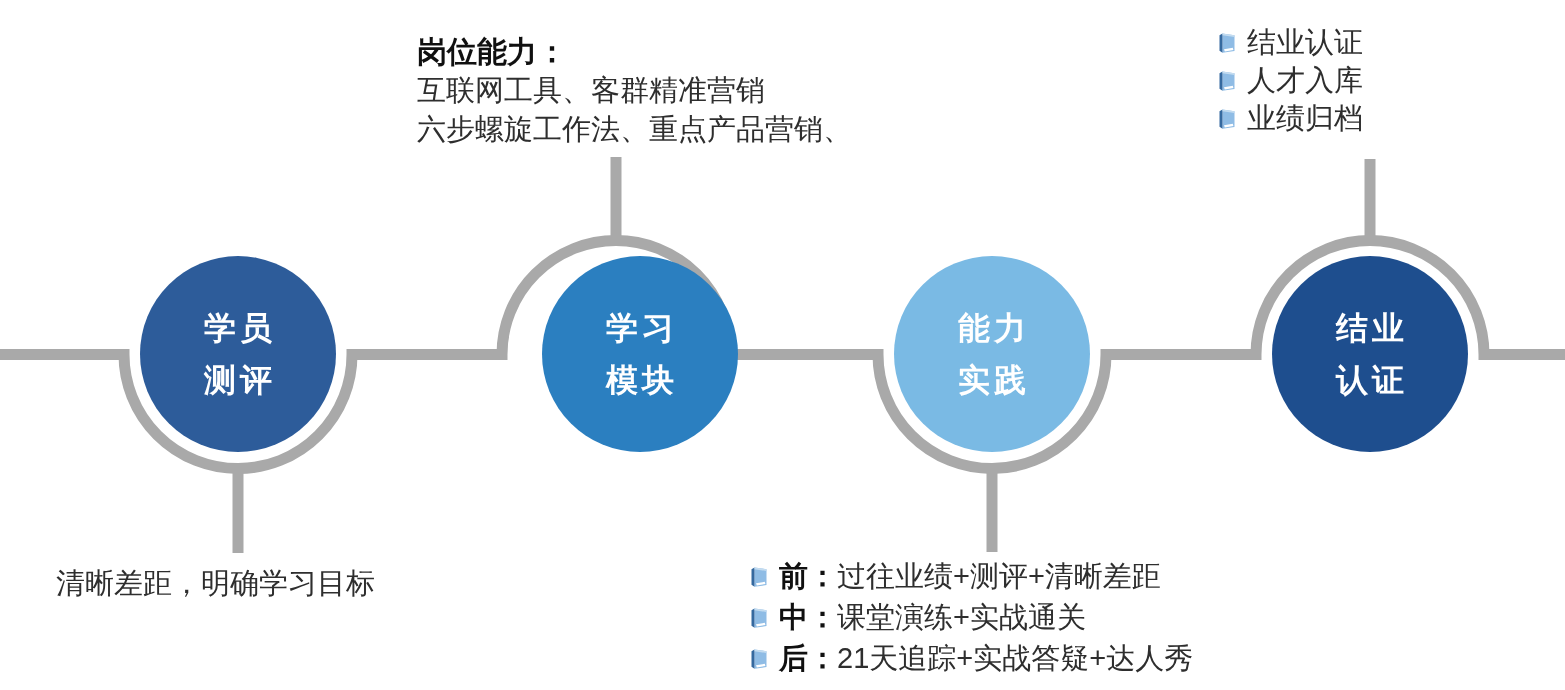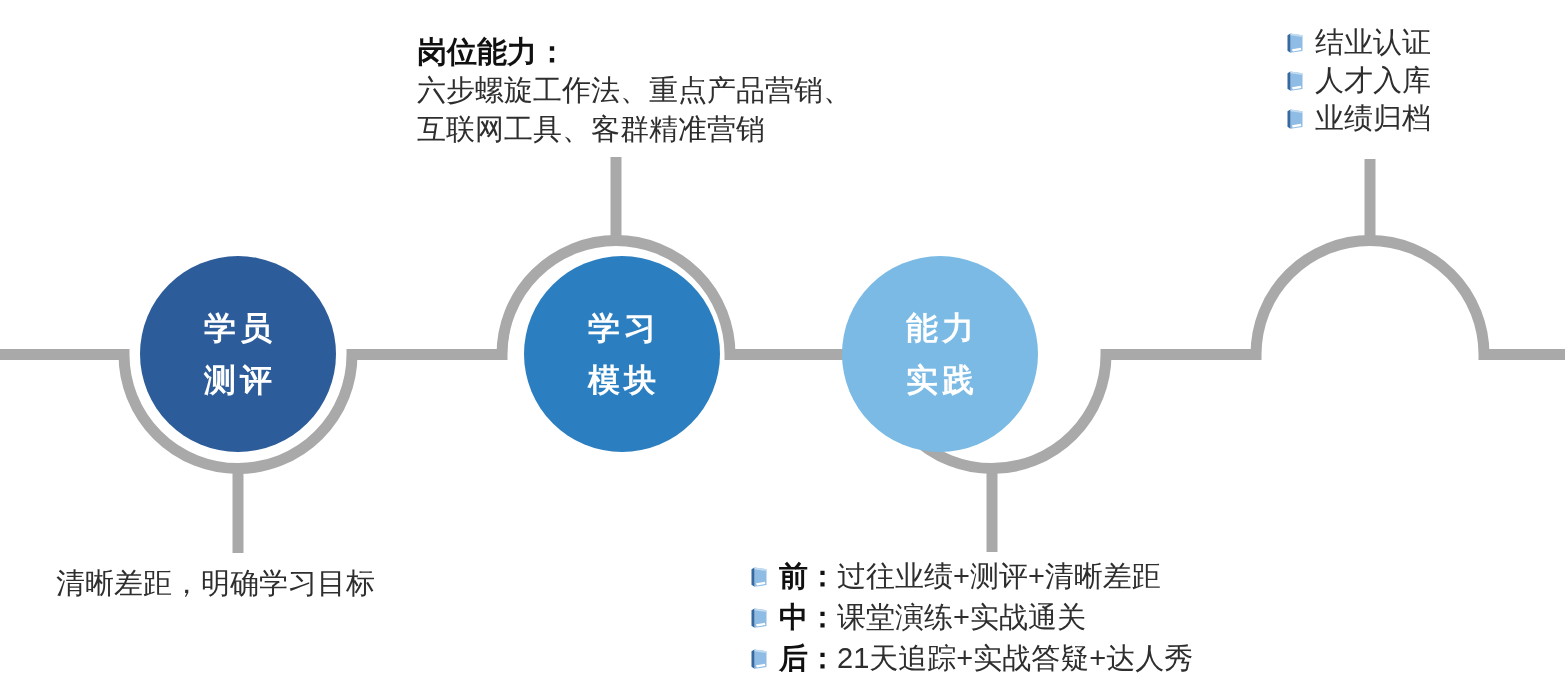--- a/index.html
+++ b/index.html
@@ -9,31 +9,31 @@
   }
   .track-svg{position:absolute;left:0;top:0;}
 
   .step-circle{
     position:absolute;width:196px;height:196px;border-radius:50%;
     display:flex;flex-direction:column;align-items:center;justify-content:center;
     color:#fff;font-weight:bold;font-size:32px;line-height:44px;
     letter-spacing:4px;text-indent:4px;background:#2D5C9A;gap:8px;
   }
   .circle-1{left:140px;top:256px;}
-  .circle-2{left:524px;top:256px;}
-  .circle-3{left:842px;top:256px;text-align:right;}
+  .circle-2{left:542px;top:256px;}
+  .circle-3{left:894px;top:256px;text-align:right;}
   .circle-4{left:1272px;top:256px;}
 
   .note{position:absolute;color:#2e2e2e;font-size:29px;}
   .module-note{left:417px;top:24px;line-height:39px;}
   .module-note .title{font-weight:bold;color:#101010;font-size:30px;margin-top:8px;}
 
   .icon-list{list-style:none;margin:0;padding:0;position:absolute;color:#2e2e2e;font-size:29px;}
   .icon-list li{display:flex;align-items:center;}
-  .cert-list{left:1286px;top:24px;}
+  .cert-list{left:1218px;top:24px;}
   .cert-list li{height:38px;}
   .practice-list{left:750px;top:556px;}
   .practice-list li{height:41px;}
   .book-icon{width:18px;height:22px;margin-right:11px;flex:0 0 auto;}
   .phase-label{font-weight:bold;color:#101010;}
 
   .assess-note{left:56px;top:564px;}
 </style>
 </head>
 <body>
@@ -53,25 +53,29 @@
     <div>测评</div>
   </div>
   <div class="step-circle circle-2" style="background: rgb(43, 127, 192);">
     <div>学习</div>
     <div>模块</div>
   </div>
   <div class="step-circle circle-3" style="background: rgb(122, 186, 228);">
     <div>能力</div>
     <div>实践</div>
   </div>
+  <div class="step-circle circle-4" style="background: rgb(30, 78, 142);">
+    <div>结业</div>
+    <div>认证</div>
+  </div>
 
   <div class="note module-note">
     <div class="title">岗位能力：</div>
+    <div>互联网工具、客群精准营销</div>
     <div>六步螺旋工作法、重点产品营销、</div>
-    <div>互联网工具、客群精准营销</div>
   </div>
 
   <ul class="icon-list cert-list">
     <li>
       <svg class="book-icon" viewBox="0 0 18 22">
         <polygon points="4.5,1.5 16.5,3.2 16.5,19 4.5,20.8" fill="#8FBCE5"></polygon>
         <polygon points="4.5,1.5 4.5,20.8 1.5,18.8 1.5,3.2" fill="#35699F"></polygon>
         <polygon points="6,17.2 14.8,15.8 15.4,18 6.8,19.5" fill="#FFFFFF"></polygon>
         <polygon points="4.5,1.5 16.5,3.2 16.5,5 4.5,3.3" fill="#C4DCF0"></polygon>
       </svg>

